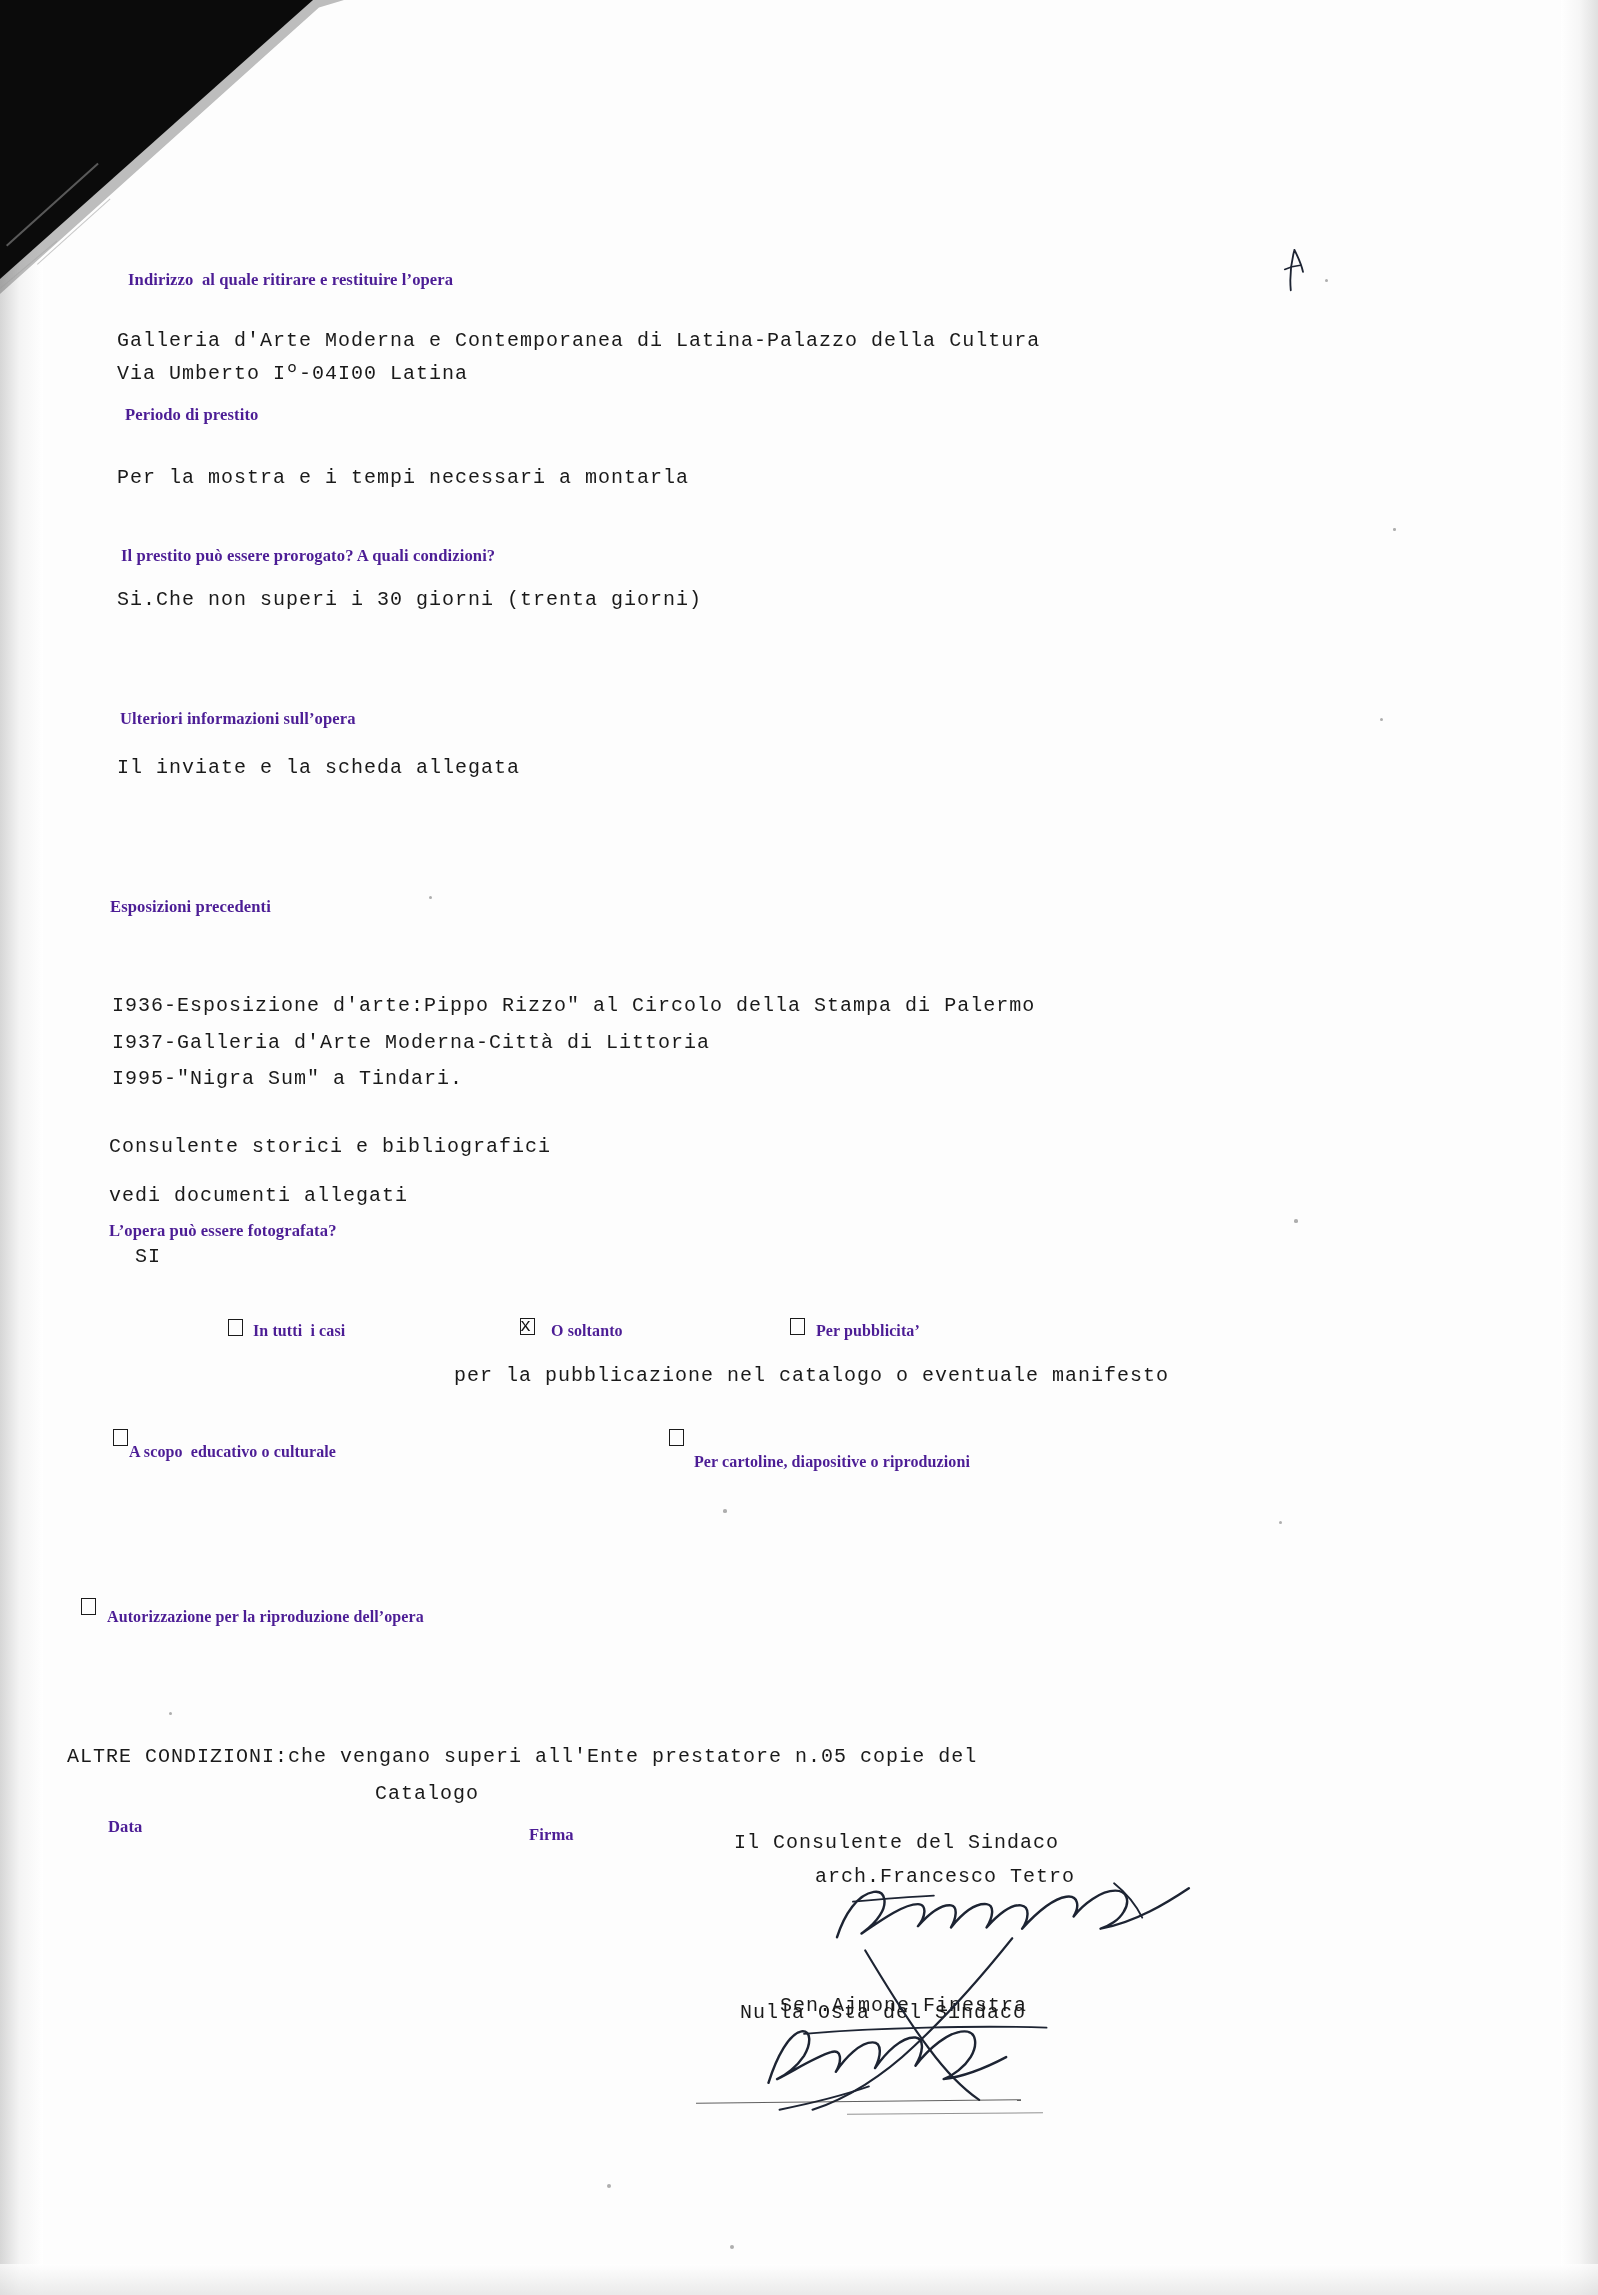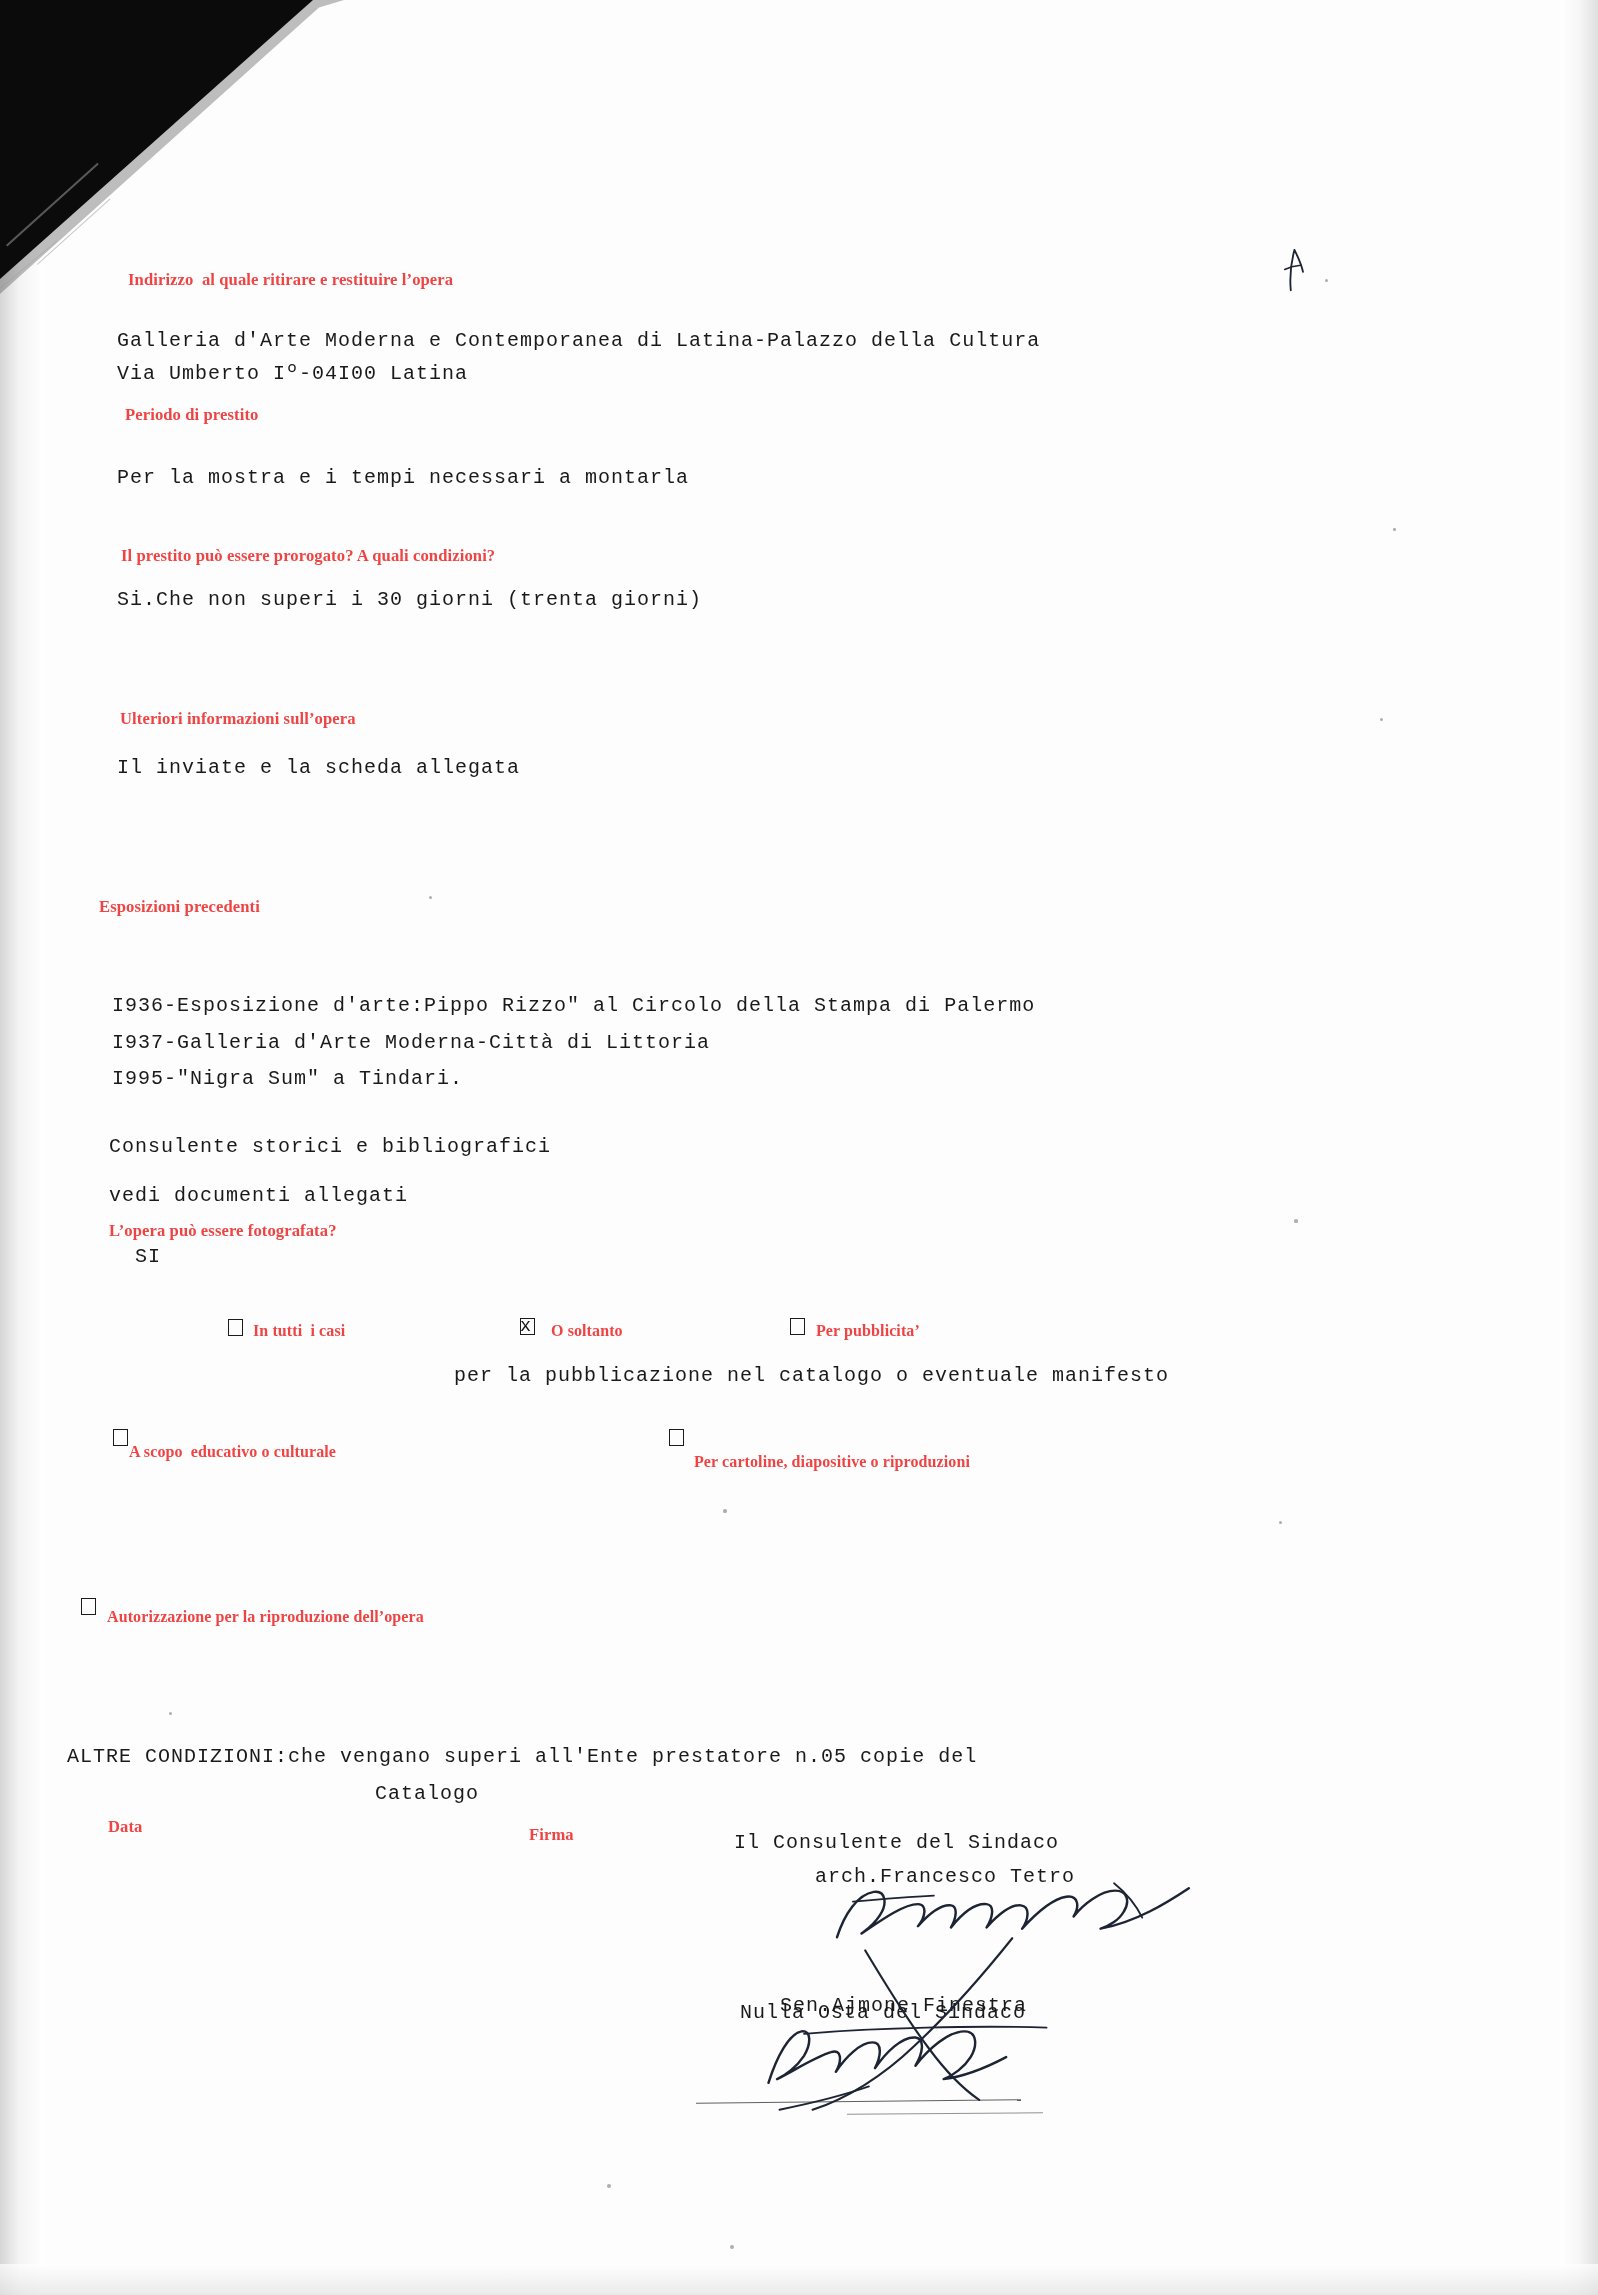--- a/index.html
+++ b/index.html
@@ -62,21 +62,21 @@
     opacity: .55;
     transform-origin: left top;
   }
 
   
   .lbl {
     position: absolute;
     font-family: "Liberation Serif", serif;
     font-weight: 700;
     font-size: 16.6px;
-    color: #ef4444;
+    color: #4c1d95;
     letter-spacing: 0.1px;
     white-space: pre;
   }
   .typed {
     position: absolute;
     font-family: "Liberation Mono", monospace;
     font-size: 20px;
     color: #1a1a1a;
     white-space: pre;
     letter-spacing: 1px;
@@ -153,21 +153,21 @@
 
   <div class="lbl" style="left:125px; top:405px;">Periodo di prestito</div>
   <div class="typed" style="left:117px; top:466px;">Per la mostra e i tempi necessari a montarla</div>
 
   <div class="lbl" style="left:121px; top:546px;">Il prestito può essere prorogato? A quali condizioni?</div>
   <div class="typed" style="left:117px; top:588px;">Si.Che non superi i 30 giorni (trenta giorni)</div>
 
   <div class="lbl" style="left:120px; top:709px;">Ulteriori informazioni sull’opera</div>
   <div class="typed" style="left:117px; top:756px;">Il inviate e la scheda allegata</div>
 
-  <div class="lbl" style="left:99px; top:897px;">Esposizioni precedenti</div>
+  <div class="lbl" style="left:110px; top:897px;">Esposizioni precedenti</div>
   <div class="typed" style="left:112px; top:994px;">I936-Esposizione d'arte:Pippo Rizzo" al Circolo della Stampa di Palermo</div>
   <div class="typed" style="left:112px; top:1031px;">I937-Galleria d'Arte Moderna-Città di Littoria</div>
   <div class="typed" style="left:112px; top:1067px;">I995-"Nigra Sum" a Tindari.</div>
 
   <div class="typed" style="left:109px; top:1135px;">Consulente storici e bibliografici</div>
   <div class="typed" style="left:109px; top:1184px;">vedi documenti allegati</div>
 
   <div class="lbl" style="left:109px; top:1221px;">L’opera può essere fotografata?</div>
   <div class="typed" style="left:109px; top:1245px;margin-left:26px;">SI</div>
 

